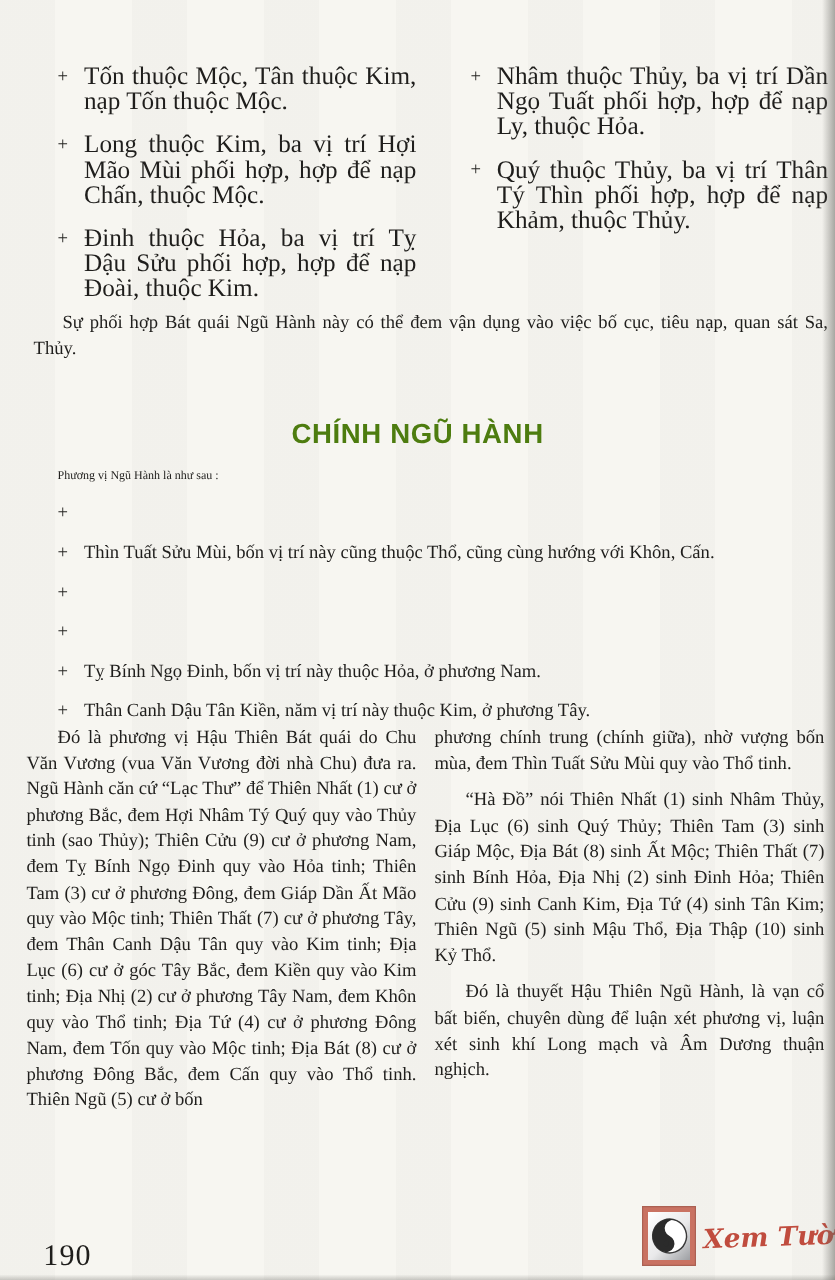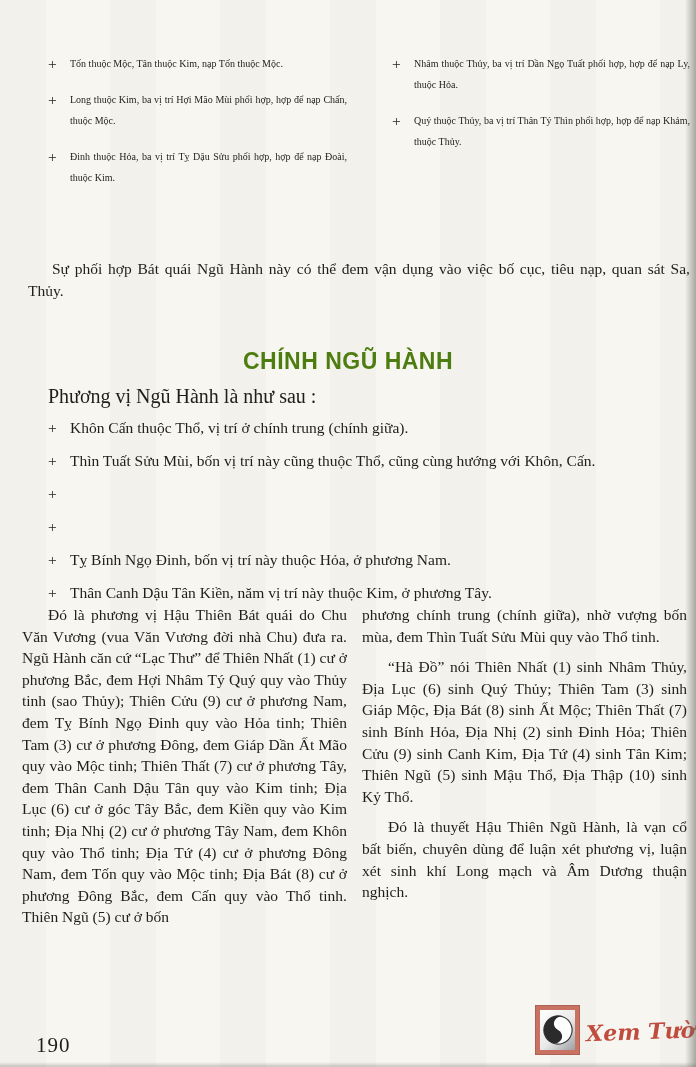--- a/index.html
+++ b/index.html
@@ -25,45 +25,45 @@
     position:absolute;left:0;bottom:0;width:100%;height:5px;
     background:linear-gradient(to bottom, rgba(105,104,99,0), rgba(105,104,99,0.35));
     pointer-events:none;
   }
   
   .top-cols{position:absolute;top:53px;left:0;display:flex;}
   .tcol-left{margin-left:48px;width:299px;}
   .tcol-right{margin-left:45px;width:298px;}
   .bullet{display:flex;margin-bottom:15px;}
   .bullet .mk{flex:none;width:22px;font-size:15.5px;line-height:21px;}
-  .bullet .bt{flex:1;font-size:10px;line-height:21px;text-align:justify;}
+  .bullet .bt{flex:1;font-size:21px;line-height:21px;text-align:justify;}
   
   .intro{
     position:absolute;top:242px;left:28px;width:662px;
     font-size:15.5px;line-height:22px;text-align:justify;text-indent:24px;
   }
   
   .heading{
     position:absolute;top:333px;left:0;width:696px;text-align:center;
     font-family:"Liberation Sans", sans-serif;font-weight:bold;
     font-size:23px;letter-spacing:0.5px;color:#4d7c0f;
   }
   
-  .lead{position:absolute;top:386px;left:48px;font-size:20px;line-height:21px;}
+  .lead{position:absolute;top:386px;left:48px;font-size:10px;line-height:21px;}
   .items{position:absolute;top:417px;left:48px;width:636px;}
   .item{display:flex;margin-bottom:12px;font-size:15.5px;line-height:21px;}
   .item .mk{flex:none;width:22px;}
   
   .body-cols{position:absolute;top:604px;left:22px;display:flex;}
   .bcol{width:325px;font-size:15.5px;line-height:21.6px;text-align:justify;}
   .bcol-left{margin-right:15px;}
   .bcol p{margin:0 0 9px 0;}
   .bcol p.ind{text-indent:26px;}
   
-  .page-number{position:absolute;left:36px;top:1033px;font-size:21px;letter-spacing:1px;}
+  .page-number{position:absolute;left:36px;top:1033px;font-size:25px;letter-spacing:1px;}
   .watermark{position:absolute;left:535px;top:1005px;display:flex;align-items:center;}
   .wm-box{
     flex:none;width:45px;height:50px;background:#c97262;
     display:flex;align-items:center;justify-content:center;
     box-shadow:inset 0 0 0 1px rgba(0,0,0,0.15);
   }
   .wm-inner{
     width:35px;height:40px;
     background:linear-gradient(135deg,#ffffff 0%,#e9e9ea 55%,#9d9fa3 100%);
     display:flex;align-items:center;justify-content:center;
@@ -110,21 +110,20 @@
 
   <p class="intro">Sự phối hợp Bát quái Ngũ Hành này có thể đem vận dụng vào việc bố cục, tiêu nạp, quan sát Sa, Thủy.</p>
 
   <h1 class="heading">CHÍNH NGŨ HÀNH</h1>
 
   <div class="lead">Phương vị Ngũ Hành là như sau :</div>
 
   <div class="items">
     <div class="item">
       <span class="mk">+</span>
-      <span>Khôn Cấn thuộc Thổ, vị trí ở chính trung (chính giữa).</span>
     </div>
     <div class="item">
       <span class="mk">+</span>
       <span>Thìn Tuất Sửu Mùi, bốn vị trí này cũng thuộc Thổ, cũng cùng hướng với Khôn, Cấn.</span>
     </div>
     <div class="item">
       <span class="mk">+</span>
     </div>
     <div class="item">
       <span class="mk">+</span>

